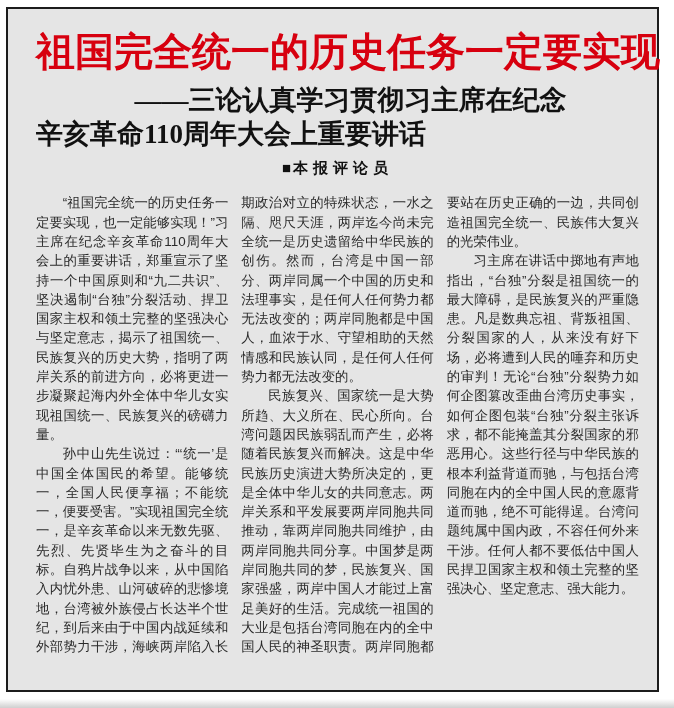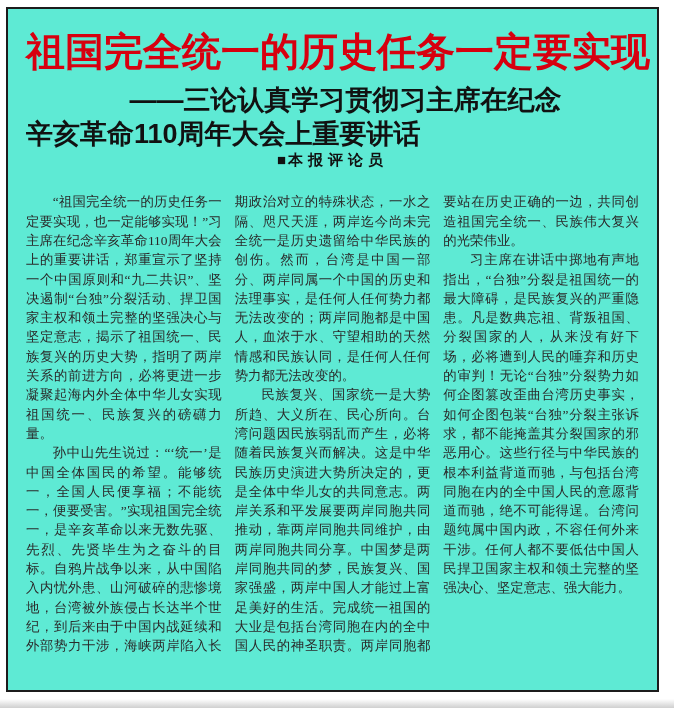--- a/index.html
+++ b/index.html
@@ -17,67 +17,68 @@
     background: #ffffff;
   }
   .frame {
     position: absolute;
     left: 6px;
     top: 7px;
     right: 15px;
     bottom: 16px;
     border: 2px solid #1c1c1c;
     box-sizing: border-box;
-    padding: 16px 18px 6px 18px;
-    background: #5eead4;
+    padding: 16px 18px 6px 28px;
+    background: #e5e5e5;
   }
   .page-shadow {
     position: absolute;
     left: 0; right: 0; bottom: 0;
     height: 9px;
     background: linear-gradient(#ffffff, #cfcfcf);
   }
   .title {
     margin: 6px 0 10px 0;
     text-align: center;
     font-family: "Liberation Sans", sans-serif;
     font-weight: 900;
     font-size: 39px;
     letter-spacing: 0px;
     line-height: 1.1;
     color: #d7000f; 
     white-space: nowrap;
   }
   .subtitle {
-    font-family: Liberation Sans, sans-serif;
+    font-family: Liberation Serif, serif;
     font-weight: 700;
     color: #111111;
     font-size: 27px;
     line-height: 1.25;
   }
   .subtitle .sub1 { text-align: center; padding-left: 26px; white-space: nowrap; }
   .subtitle .sub2 { padding-right: 78px; white-space: nowrap; }
   .byline {
+    margin-top: 8px;
     text-align: center;
     font-family: "Liberation Serif", serif;
     font-weight: 700;
     font-size: 15px;
     letter-spacing: 5px;
     color: #111111;
   }
   .byline .sq { letter-spacing: 2px; }
   .columns {
-    margin-top: 22px;
+    margin-top: 15px;
     column-count: 3;
     column-gap: 13px;
     column-fill: auto;
     height: 470px;
     overflow: hidden;
     text-align: justify;
-    font-family: Liberation Serif, serif;
+    font-family: Liberation Sans, sans-serif;
     font-size: 13.4px;
     line-height: 1.44;
     color: #2a2a2a;
   }
   .columns p {
     margin: 0;
     text-indent: 2em;
   }
 </style>
 </head>

